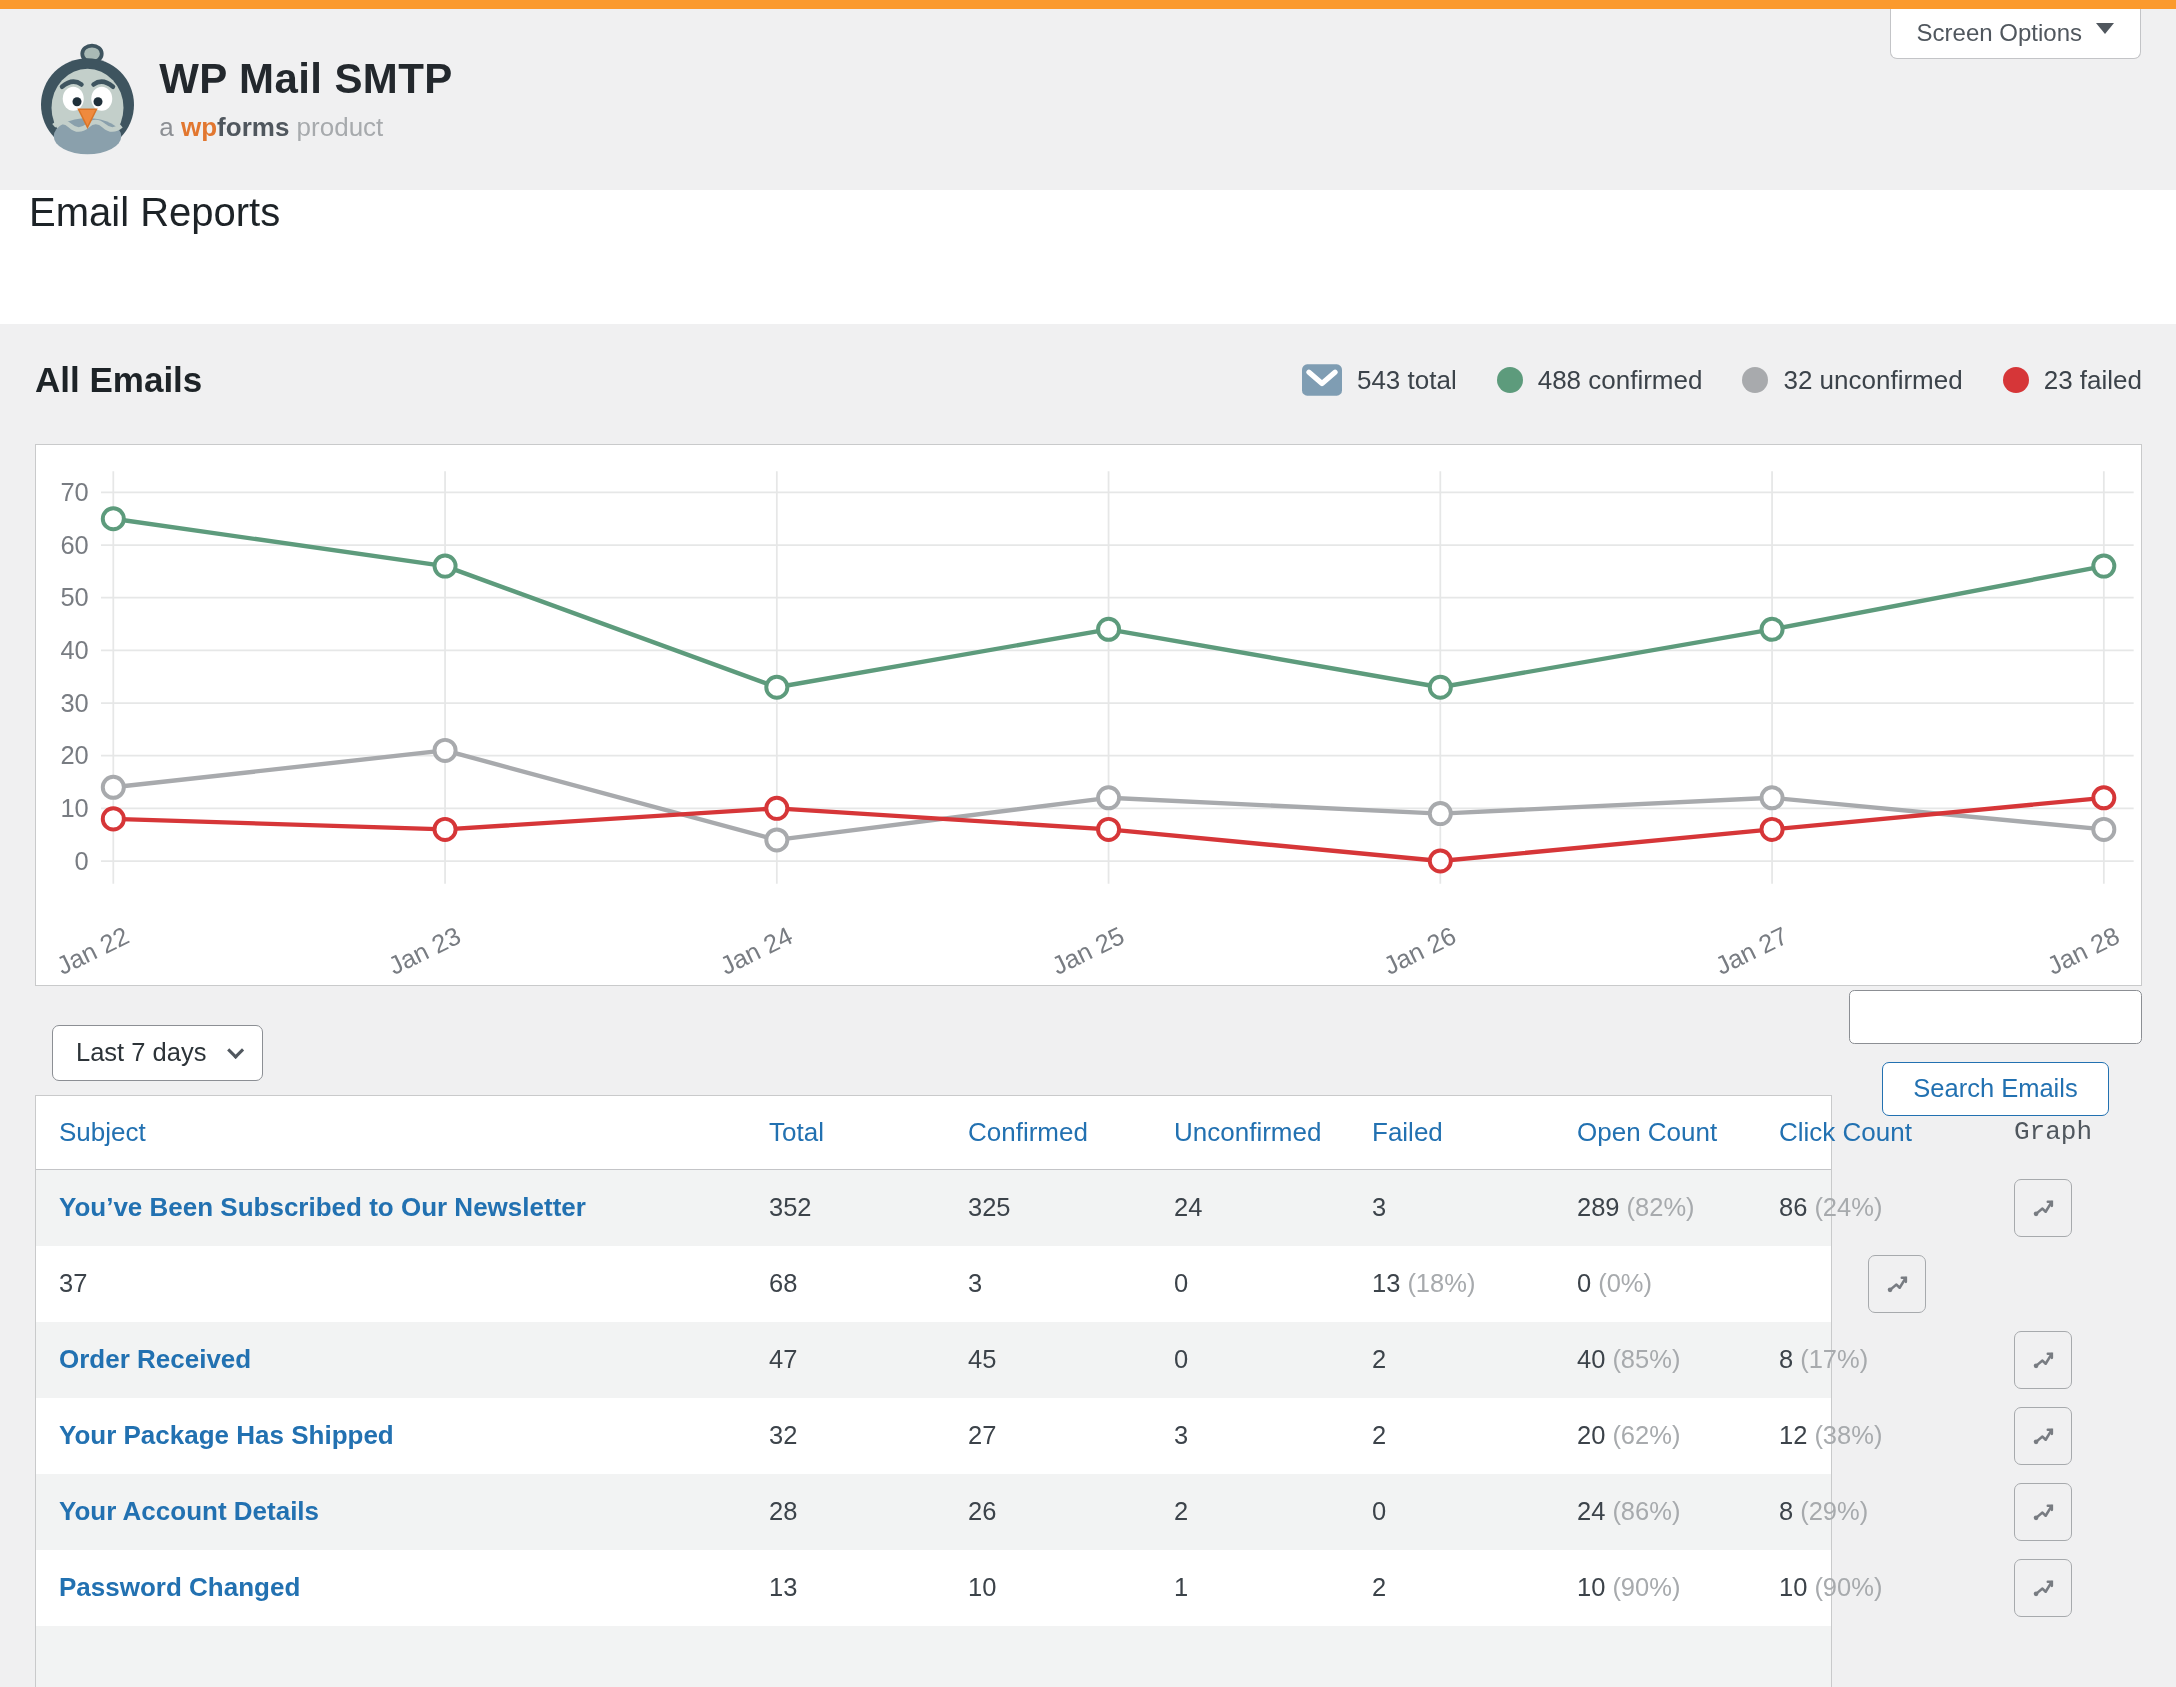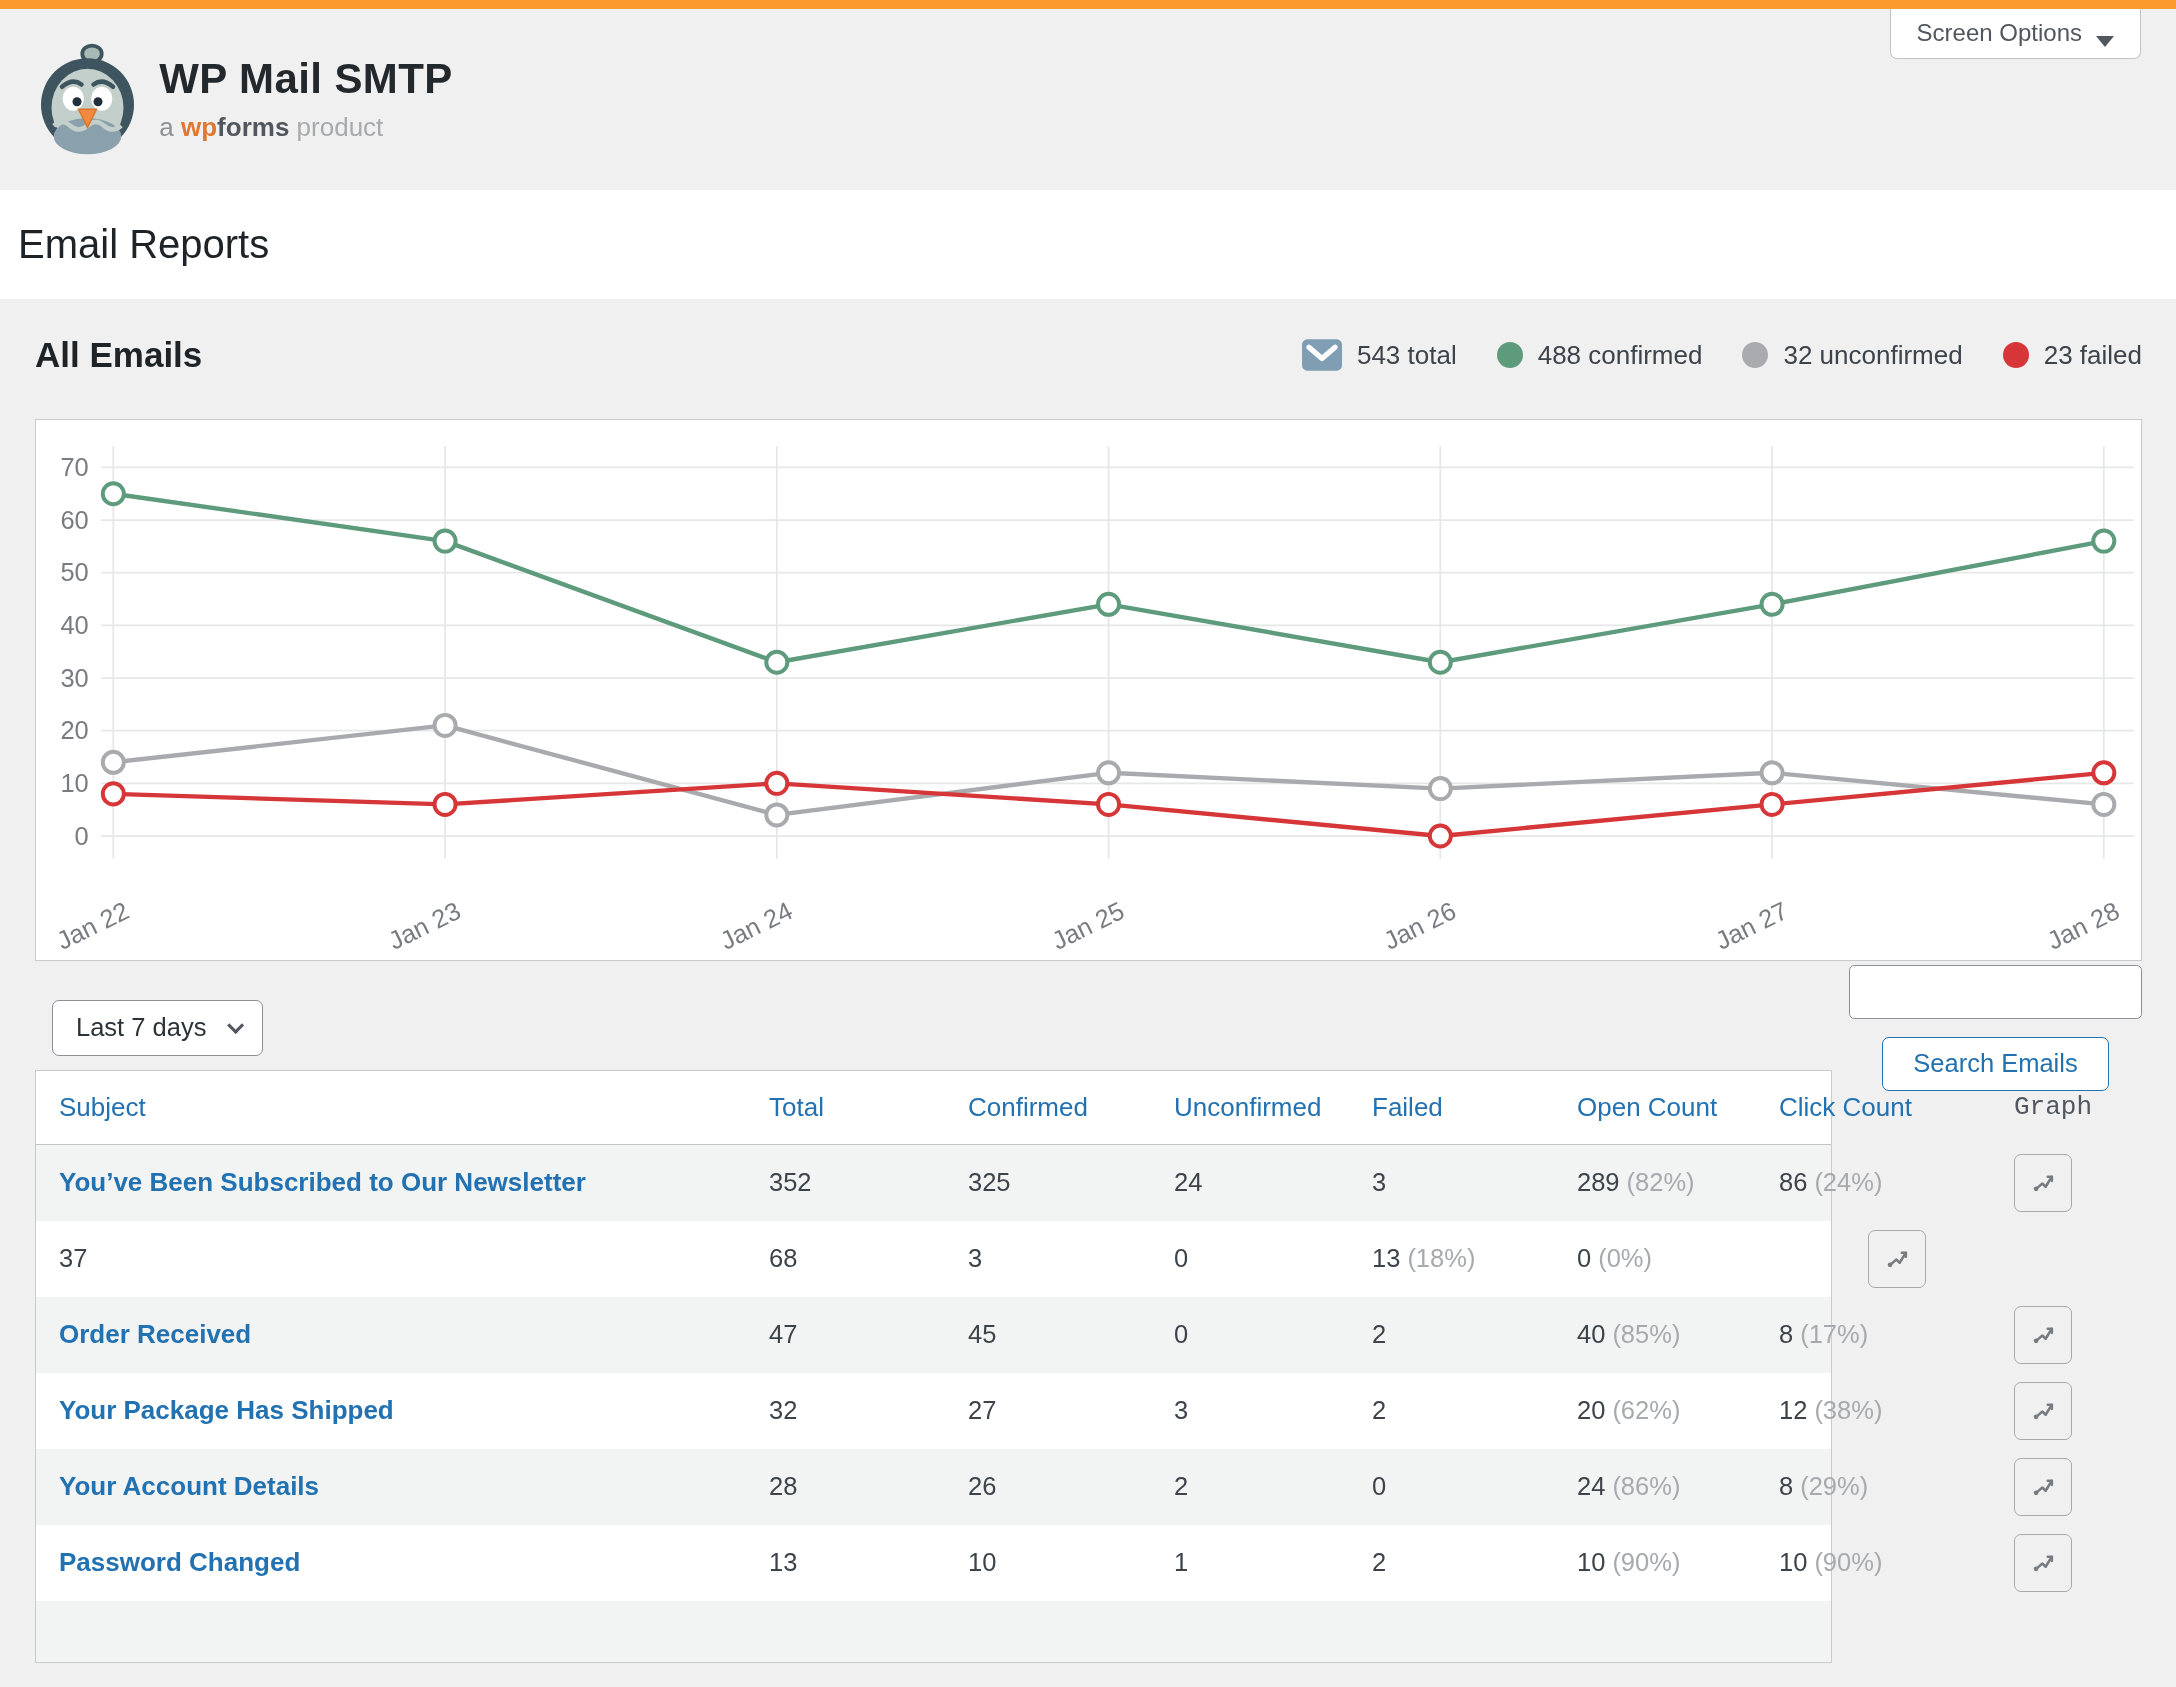--- a/index.html
+++ b/index.html
@@ -3,34 +3,34 @@
 <meta charset="utf-8">
 <style>
   * { margin:0; padding:0; box-sizing:border-box; }
   html,body { width:2177px; height:1687px; overflow:hidden; background:#f0f0f1;
     font-family:"Liberation Sans", sans-serif; color:#3c434a; }
   .topbar { height:8.8px; width:100%; background:#fb9a2d; }
 
   
   .screen-options { position:absolute; top:8.8px; right:35px; background:#fff;
     border:1.8px solid #c3c4c7; border-top:none; border-radius:0 0 7px 7px;
-    padding:10.5px 26px; font-size:24px; color:#50575e; display:flex; align-items:flex-end; gap:14px; cursor:pointer; }
+    padding:10.5px 26px; font-size:24px; color:#50575e; display:flex; align-items:flex-start; gap:14px; cursor:pointer; }
   .tri-down { width:0; height:0; border-left:9.7px solid transparent; border-right:9.7px solid transparent;
     border-top:11.4px solid #50575e; display:inline-block; margin-top:3.5px; }
 
   
   .masthead { height:181px; display:flex; align-items:center; padding:12px 35px; background:#f0f0f1; }
   .logo { margin-right:19.3px; }
   .app-title { font-size:42px; font-weight:700; color:#23282d; letter-spacing:0.4px; }
   .tagline { font-size:26px; margin-top:8.8px; color:#8c8f94; }
   .tagline .wp { color:#e27730; font-weight:700; }
   .tagline .forms { color:#50575e; font-weight:700; }
   .tagline .product { color:#a7aaad; }
 
-  .page-title-band { background:#fff; padding:0 18px; height:109px; display:flex; align-items:center; }
+  .page-title-band { background:#fff; padding:0 29px; height:134px; display:flex; }
   .page-title { font-size:40px; font-weight:400; color:#1d2327; }
 
   .content { padding:0 35px; }
   .section-head { margin-top:32px; display:flex; justify-content:space-between; align-items:center; height:49px; }
   .section-title { font-size:35px; font-weight:600; color:#1d2327; }
   .legend { display:flex; align-items:center; gap:40px; }
   .legend-item { display:flex; align-items:center; gap:15px; font-size:26px; color:#3c434a; }
   .legend-dot { width:26px; height:26px; border-radius:50%; display:inline-block; }
 
   .chart-card { margin-top:39px; background:#fff; border:1.8px solid #c9cacb; height:542px; width:2107px; }

